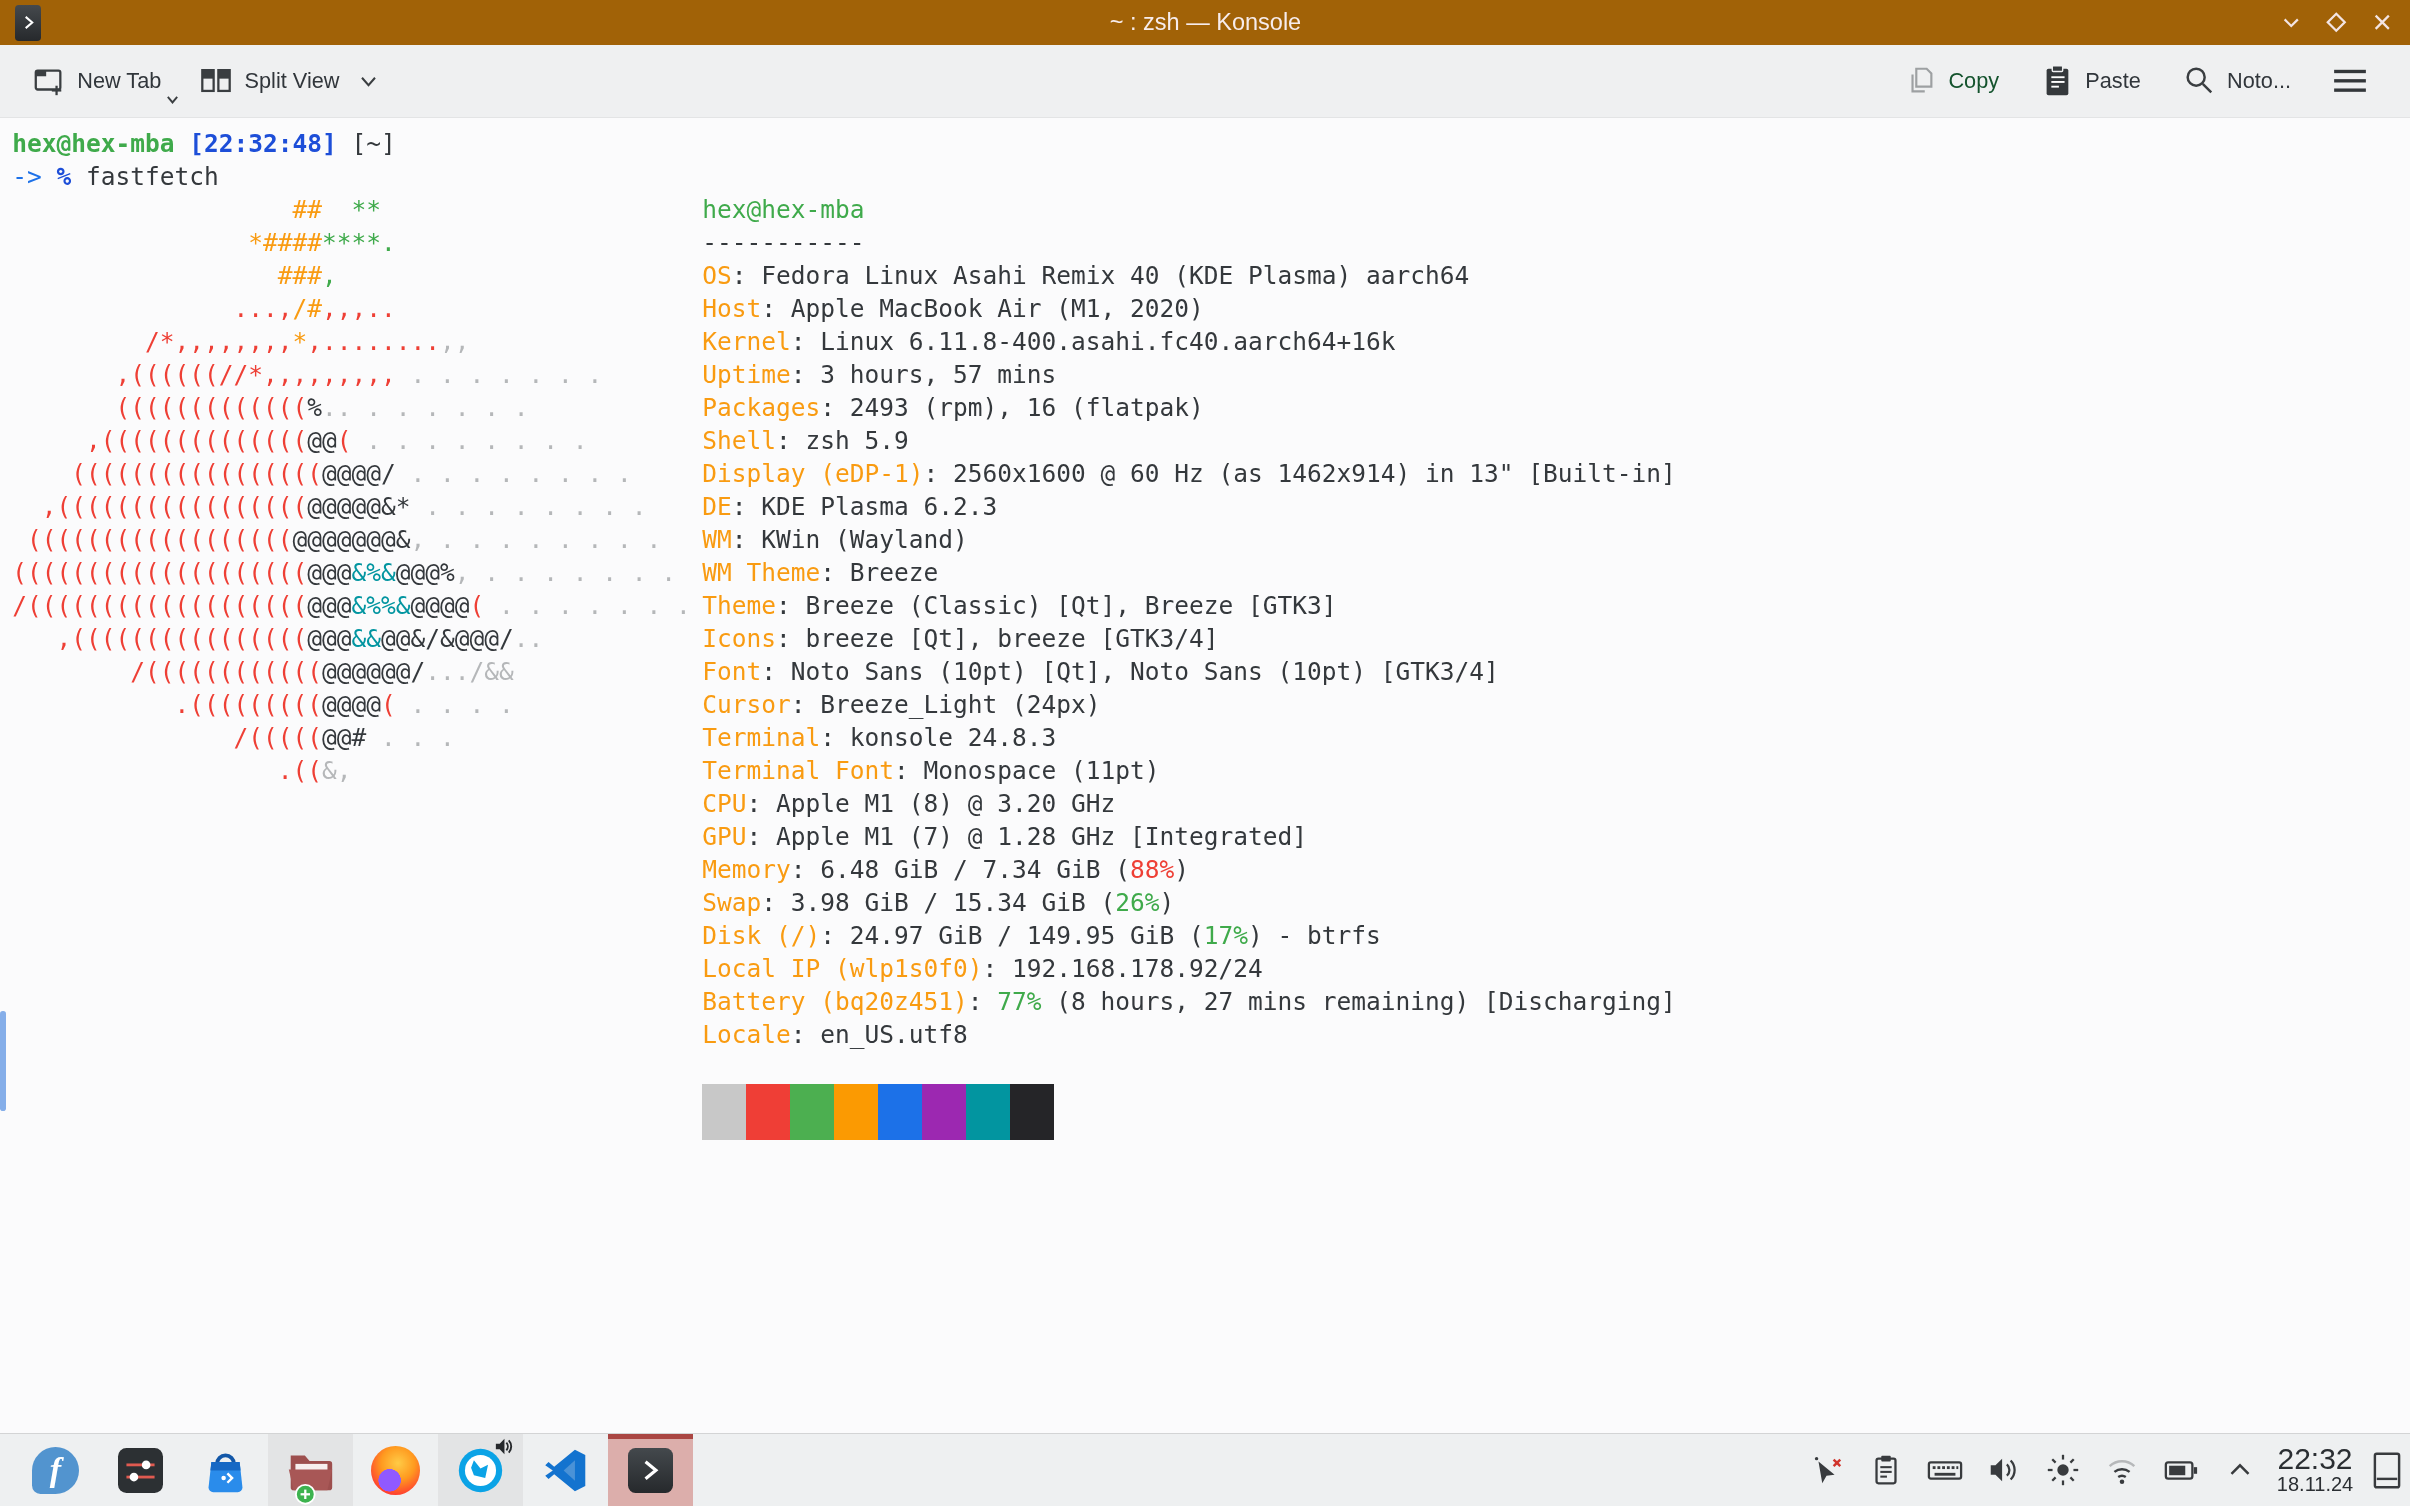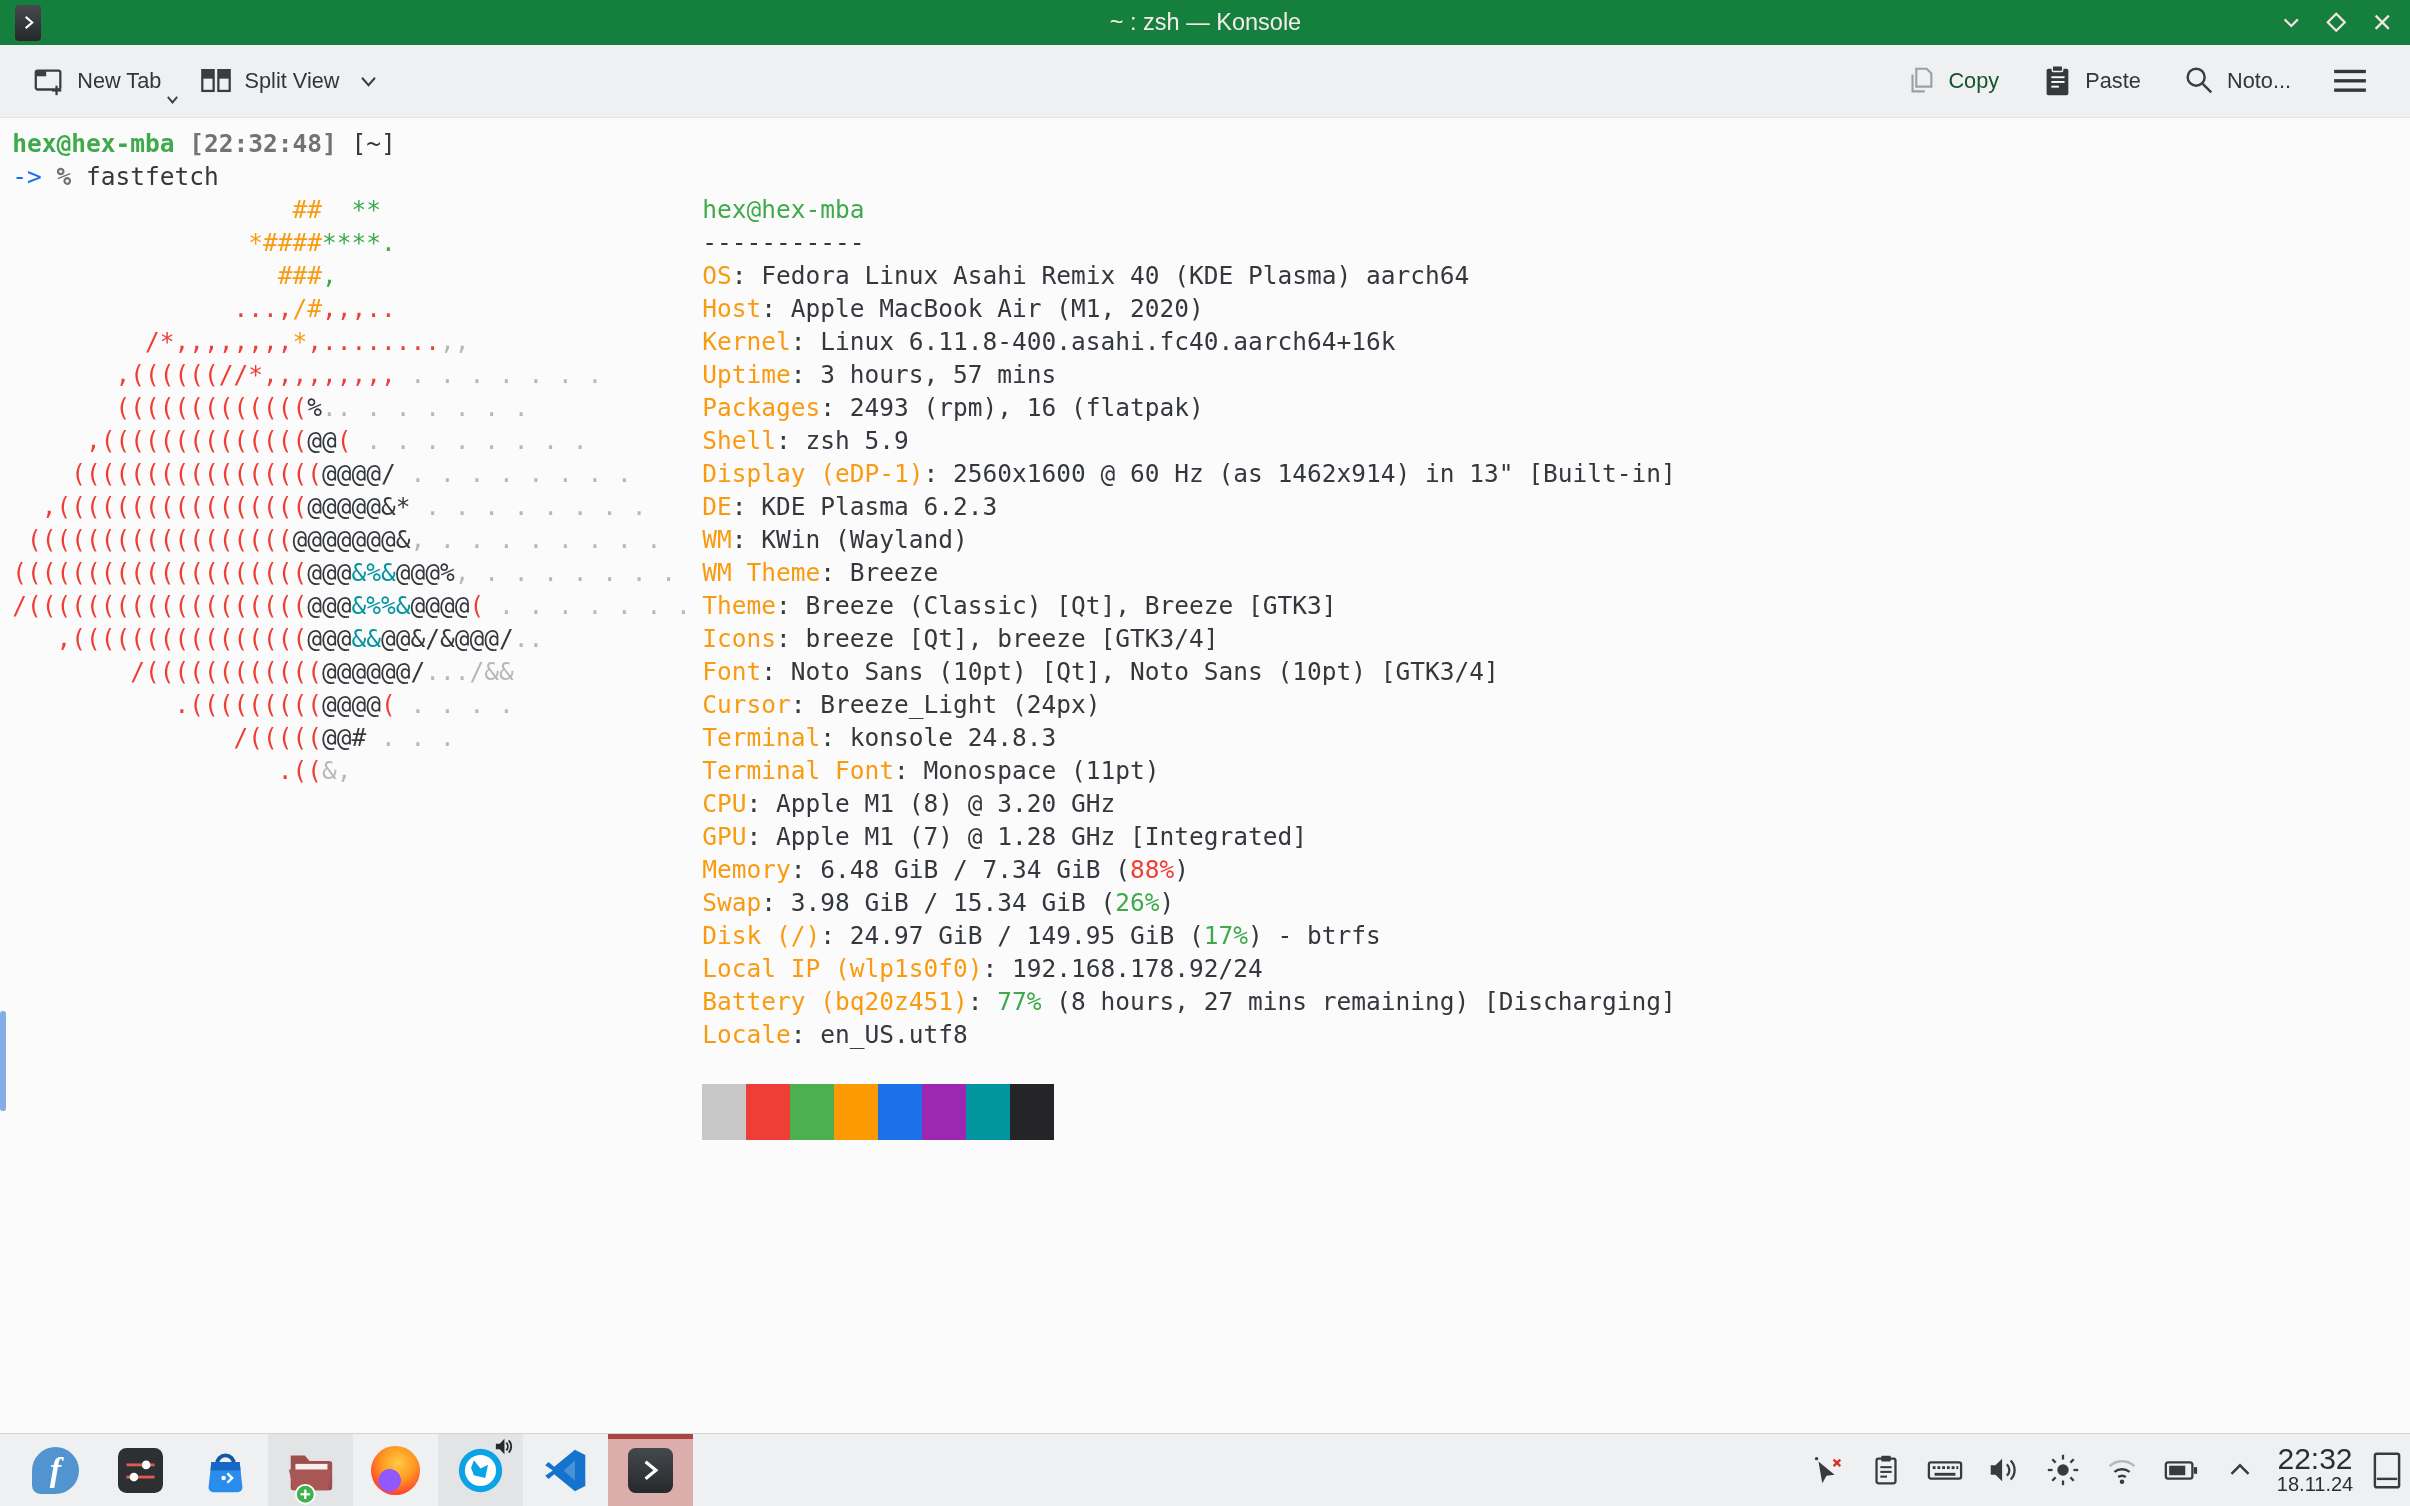--- a/index.html
+++ b/index.html
@@ -1,18 +1,18 @@
 <!DOCTYPE html>
 <html style="font-size:15px"><head>
 <meta charset="utf-8">
 <style>
   html,body{margin:0;padding:0;width:2411px;height:1507px;overflow:hidden;background:#fbfbfc;
             font-family:"Liberation Sans",sans-serif;}
   
-  .titlebar{position:absolute;top:0;left:0;width:2411px;height:45px;background:#15803d;}
+  .titlebar{position:absolute;top:0;left:0;width:2411px;height:45px;background:#a16207;}
   .win-icon{position:absolute;left:15px;top:4.7px;width:26px;height:36px;border-radius:3.8px;
             background:linear-gradient(#45494d,#26292c);display:flex;align-items:center;justify-content:center;}
   .title{position:absolute;left:0;right:0;top:0;height:45px;line-height:45px;text-align:center;
          color:#f7ecec;font-size:23.5px;}
   .win-controls{position:absolute;right:17px;top:0;height:45px;display:flex;align-items:center;gap:21px;}
   .win-controls svg{display:block;}
   
   .toolbar{position:absolute;top:45px;left:0;width:2411px;height:73px;background:#eff0f1;
            border-bottom:0.9px solid #e3e4e5;display:flex;align-items:center;box-sizing:border-box;}
   .tb-left{display:flex;align-items:center;gap:38px;margin-left:32px;}
@@ -57,21 +57,21 @@
   .clock{margin:0 13px 0 17px;text-align:center;color:#2b2f33;}
   .clock .time{font-size:30px;line-height:28px;}
   .clock .date{font-size:20px;line-height:22.6px;}
   .peek{width:41px;height:53px;display:flex;align-items:center;justify-content:center;margin-right:3.8px;}
 </style>
 <style>.c-d{color:#34383c}
 .c-o{color:#f99b11}
 .c-g{color:#3faa4b}
 .c-gb{color:#3faa4b}
 .c-b{color:#1d71e8}
-.c-bb{color:#737373}
+.c-bb{color:#1d4ed8}
 .c-r{color:#ee3f35}
 .c-t{color:#0295a0}
 .c-s{color:#b5b7b9}
 .c-gb,.c-bb{font-weight:bold}</style></head>
 <body>
 
 <div class="titlebar">
   <div class="win-icon">
     <svg width="15" height="15" viewBox="0 0 16 16">
       <polyline points="5,2 12,8 5,14" fill="none" stroke="#ffffff" stroke-width="2.2"></polyline>

